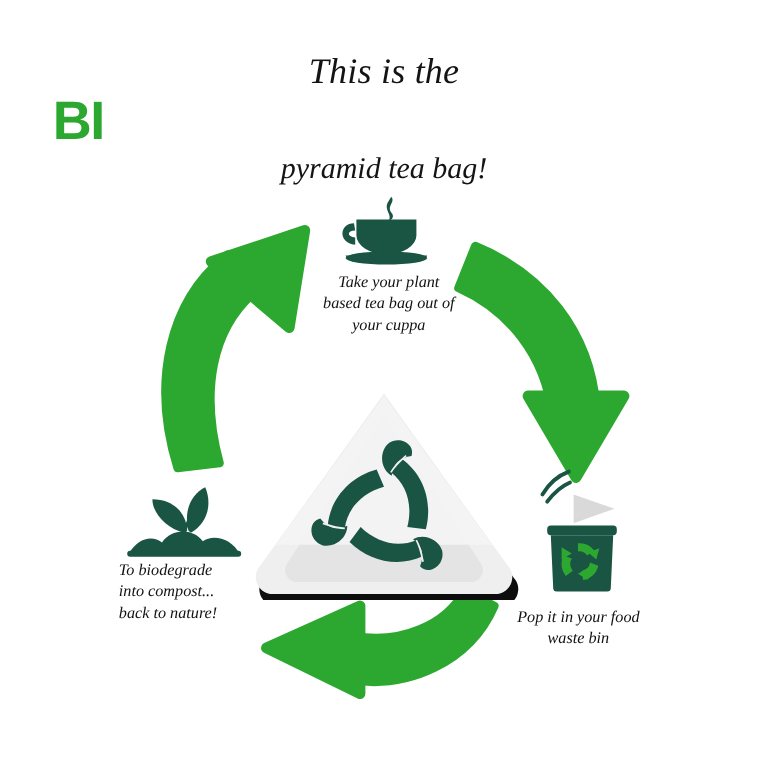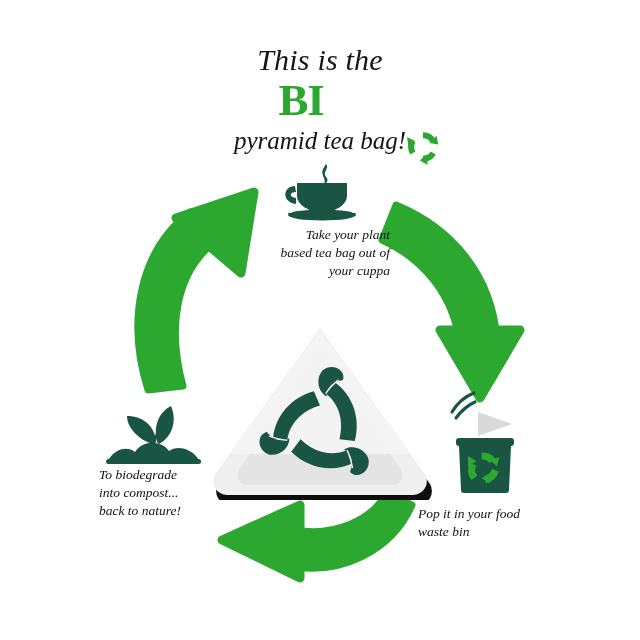--- a/index.html
+++ b/index.html
@@ -19,29 +19,30 @@
   }
   .title-line1{
     font-family:"Liberation Serif",serif;
     font-style:italic;
     font-size:30px;
     color:#141414;
     line-height:1.05;
     letter-spacing:.2px;
   }
   .title-line2{
-    font-family:Liberation Serif, serif;
+    font-family:Liberation Sans, sans-serif;
     font-weight:bold;
     font-size:45px;
     color:#2CA830;
     line-height:1.0;
     letter-spacing:-1.2px;
     margin-top:2px;
-    display:flex;align-items:center;justify-content:center;
+    display:flex;align-items:center;justify-content:space-between;
     white-space:pre;
+    margin-left:44px;
   }
   .title-line2 .seg{display:inline-block;}
   .o-recycle{
     display:inline-block;width:40px;height:40px;position:relative;top:2px;
     margin:0 -1px;
   }
   .title-line3{
     font-family:"Liberation Serif",serif;
     font-style:italic;
     font-size:25px;
@@ -55,22 +56,22 @@
   
   .caption{
     position:absolute;
     font-family:"Liberation Serif",serif;
     font-style:italic;
     font-size:13.5px;
     color:#111111;
     line-height:1.33;
     white-space:pre-line;
   }
-  .cap-cup{left:258px;top:226px;width:132px;text-align:right;}
-  .cap-bin{left:418px;top:505px;width:128px;}
+  .cap-cup{left:258px;top:226px;width:132px;text-align:center;}
+  .cap-bin{left:418px;top:505px;width:128px;text-align:center;}
   .cap-leaf{left:99px;top:466px;width:120px;text-align:left;font-style:italic;}
 
   .icon-box{position:absolute;}
   .icon-cup{left:277px;top:163px;width:92px;height:62px;}
   .icon-bin{left:444px;top:386px;width:78px;height:110px;}
   .icon-leaf{left:105px;top:404px;width:98px;height:62px;}
   .icon-pyramid{left:205px;top:320px;width:230px;height:180px;}
 </style>
 </head>
 <body>

